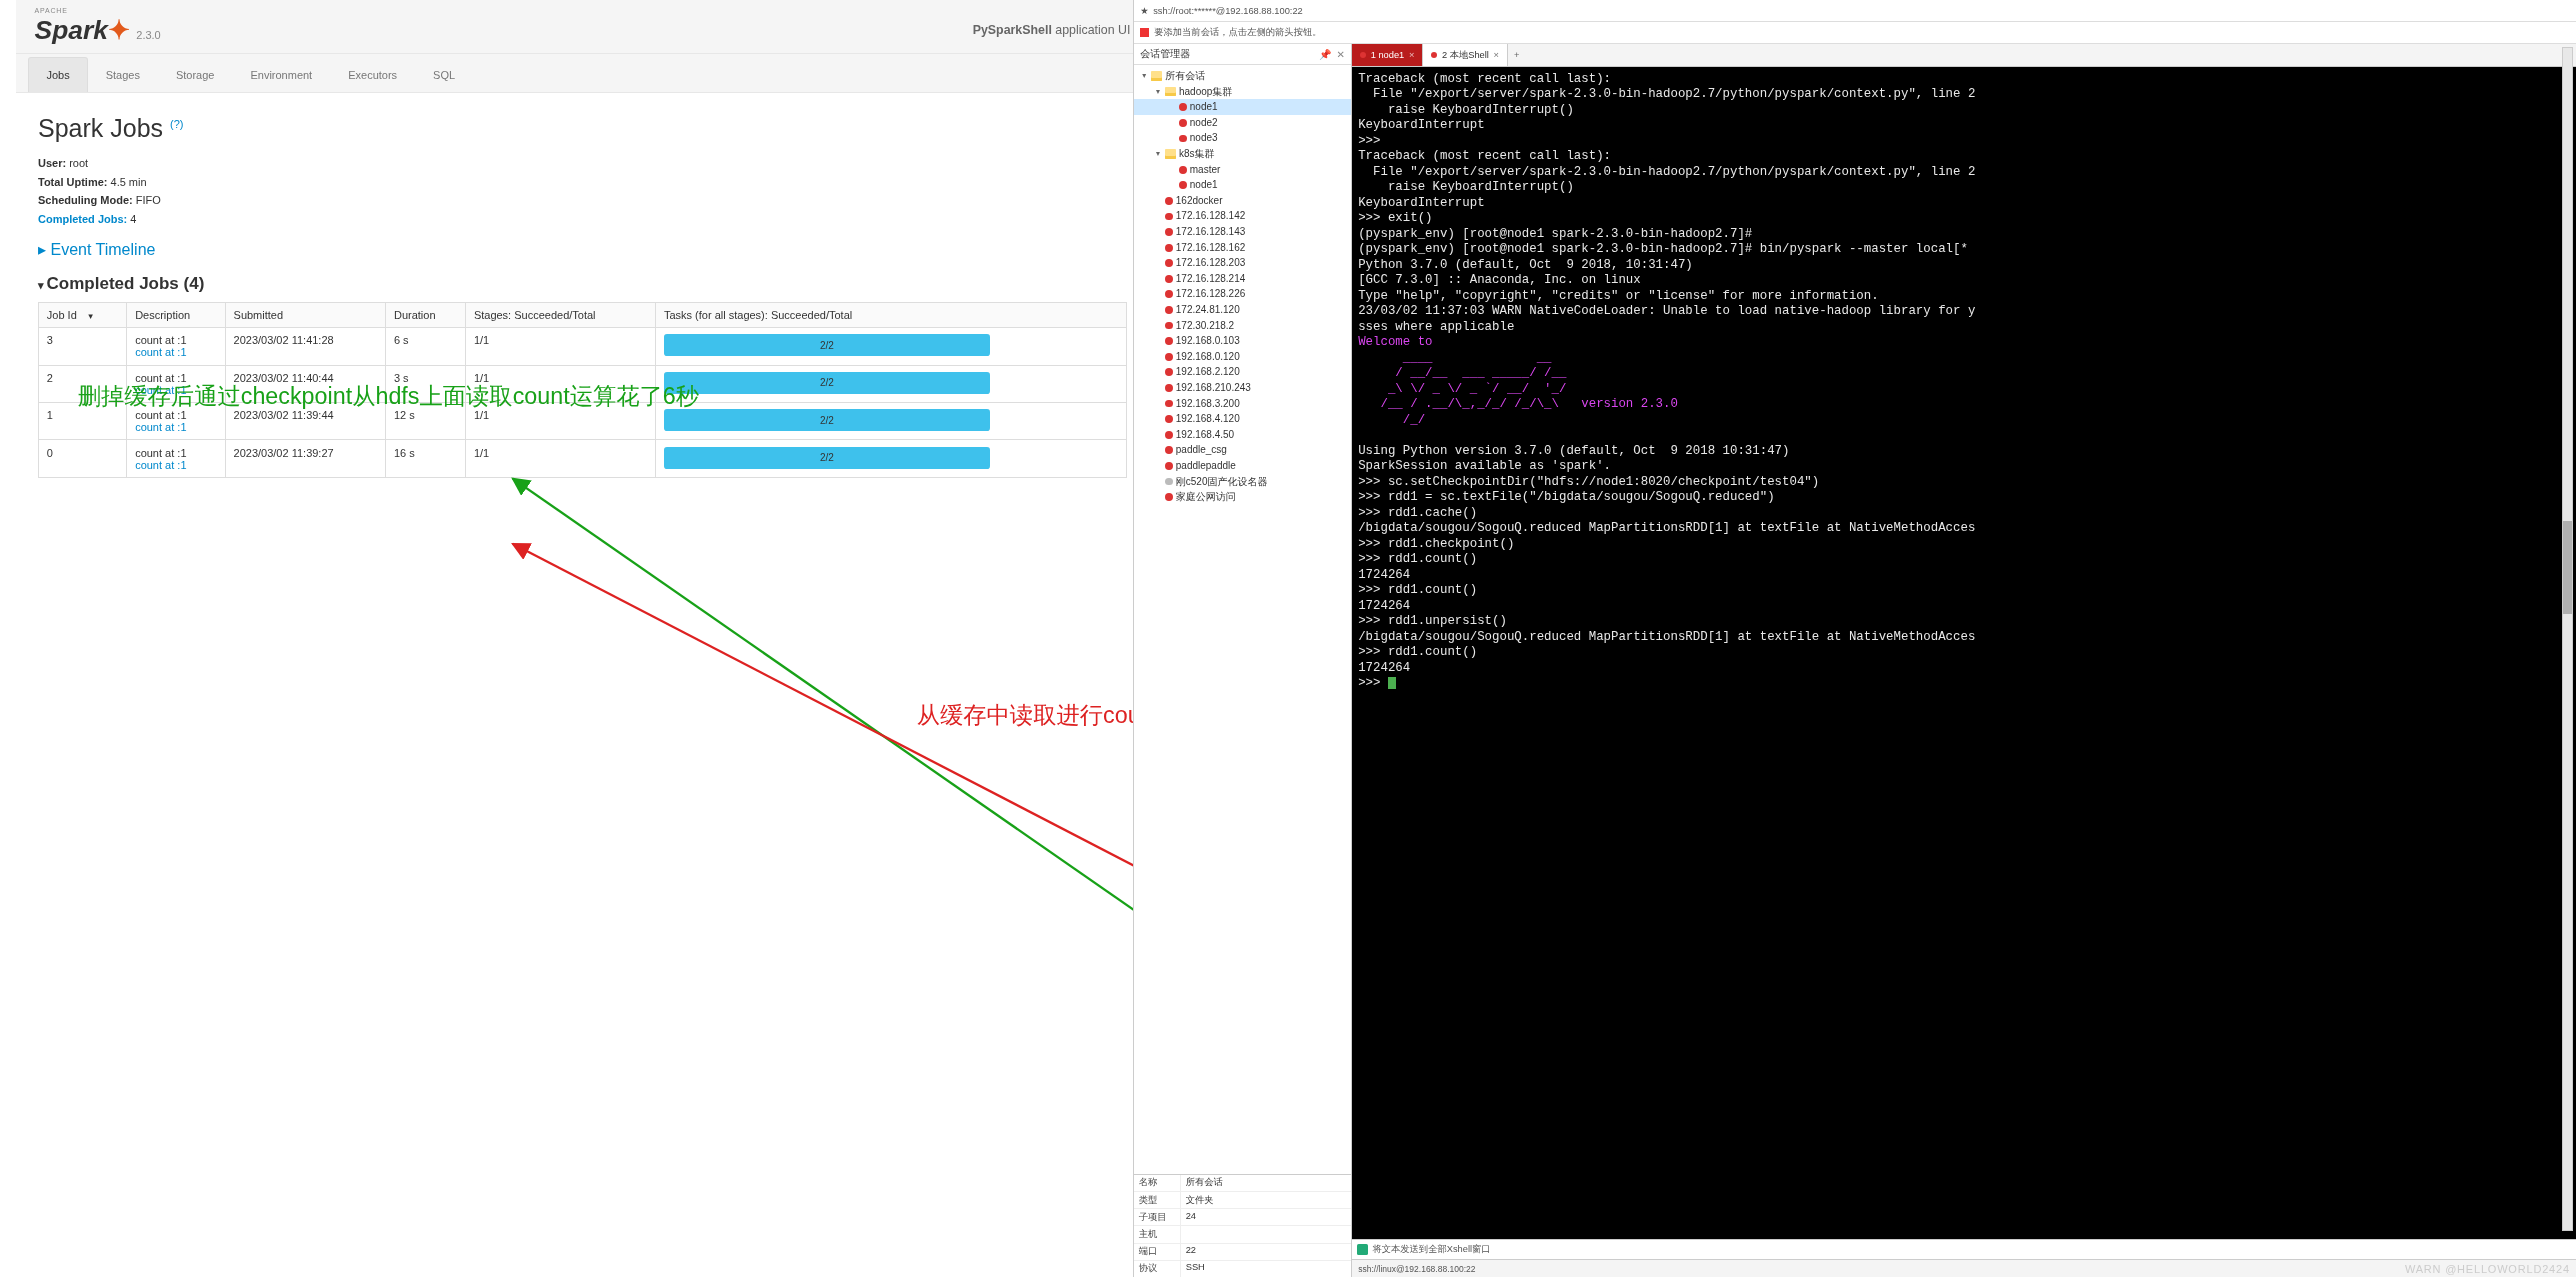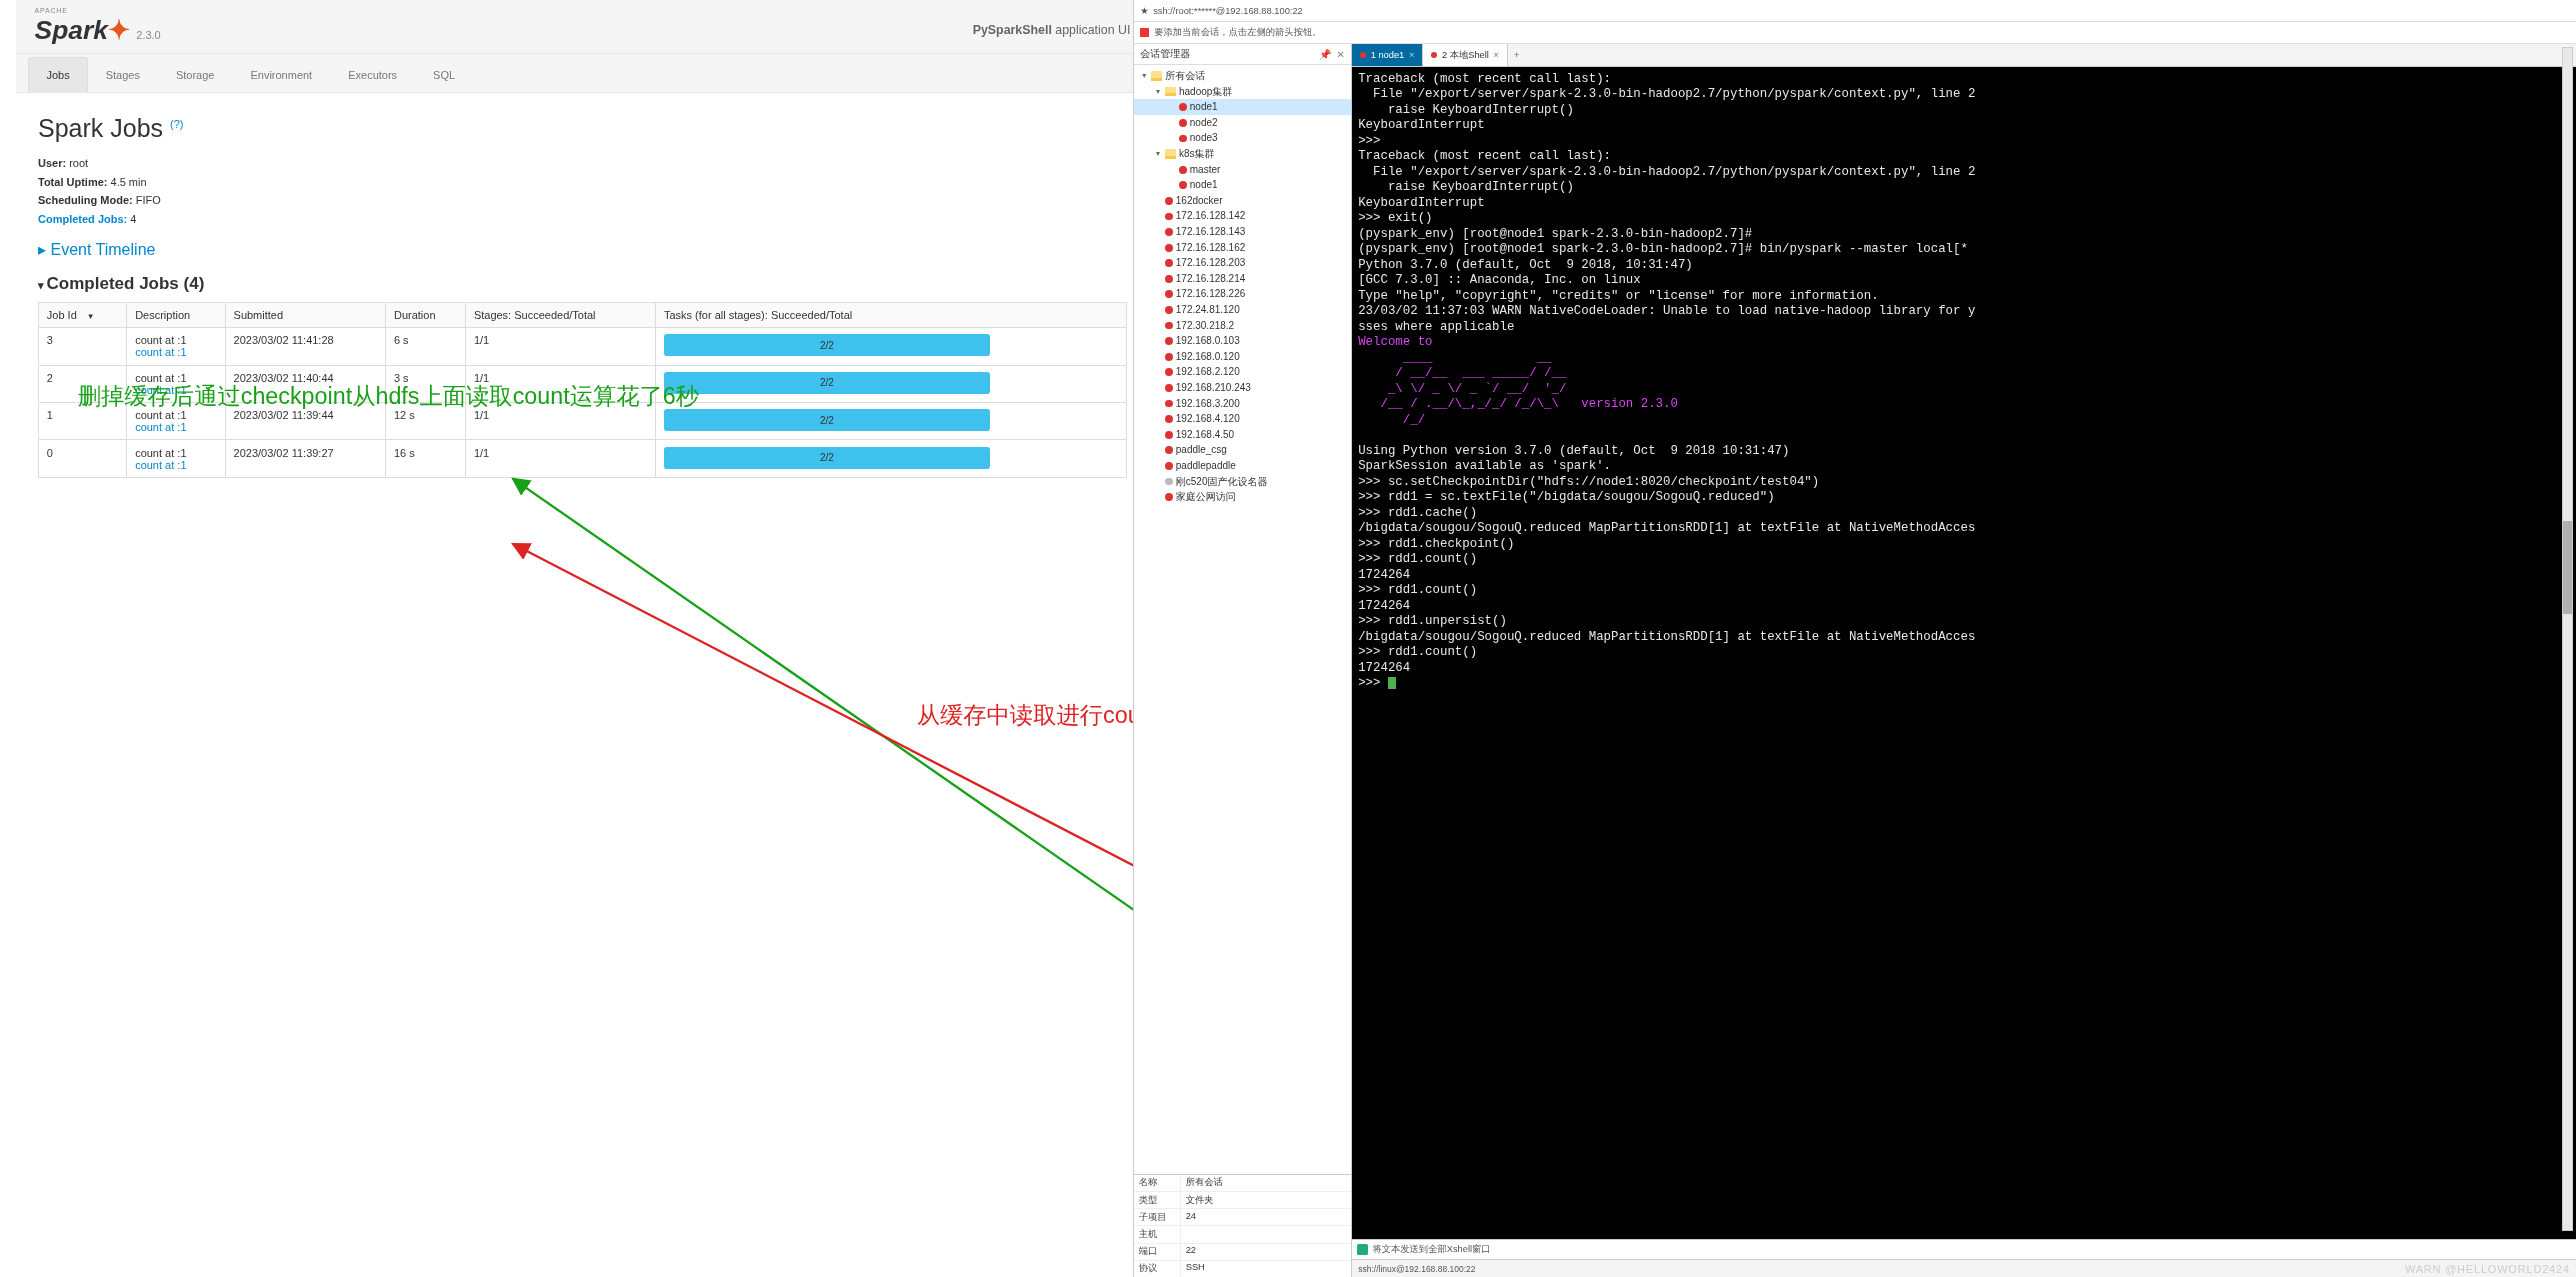--- a/index.html
+++ b/index.html
@@ -61,21 +61,21 @@
 .tree .tw{ width:7.8px; text-align:center; font-size:7.8px; color:#666;}
 
 .props { border-top: 0.8px solid #ccc; font-size: 9.3px; }
 .props .row { display: flex; border-bottom: 0.8px solid #eee; }
 .props .k { width: 47px; padding: 1.6px 4.7px; color: #444; border-right:0.8px solid #eee;}
 .props .v { flex: 1; padding: 1.6px 4.7px; }
 
 .term-area { flex: 1; display: flex; flex-direction: column; min-width: 0; background:#fff;}
 .term-tabs { height: 23px; display: flex; align-items: stretch; border-bottom: 0.8px solid #ccc; background: #f4f4f4; font-size: 9.3px; }
 .term-tabs .ttab { display: flex; align-items: center; gap: 4.7px; padding: 0 7.8px; border-right: 0.8px solid #ccc; cursor: pointer; background:#fff;}
-.term-tabs .ttab.active { background: #0369a1; color: #fff; }
+.term-tabs .ttab.active { background: #b91c1c; color: #fff; }
 .term-tabs .ttab .dot { width: 6.2px; height: 6.2px; border-radius: 50%; background: #d33; display:inline-block;}
 .term-tabs .ttab .x{ font-family:sans-serif; color:inherit; opacity:.7;}
 .term-tabs .add{ padding:0 6.2px; display:flex; align-items:center; color:#666;}
 .terminal { flex: 1; background: #000; color: #e8e8e8; font-family: "Consolas", "Courier New", monospace; font-size: 12.4px; line-height: 1.25; padding: 4.7px 6.2px; overflow: hidden; white-space: pre; }
 .terminal .y{ color:#d946ef;}
 .terminal .cursor{ display:inline-block; width:7.8px; height:12.4px; background:#4caf50; vertical-align:middle;}
 .sendbar{ height:20px; border-top:0.8px solid #ccc; background:#fff; font-size:9.3px; display:flex; align-items:center; padding:0 4.7px; color:#555; gap:4.7px;}
 .sendbar .ic{ width:11px; height:11px; background:#2a7; display:inline-block; border-radius:1.6px;}
 .statusbar{ height:18.6px; border-top:0.8px solid #ccc; background:#f4f4f4; font-size:8.5px; display:flex; align-items:center; padding:0 6.2px; color:#555; justify-content:space-between;}
 .csdn{ font-size:11px; color:#ccc; letter-spacing:0.8px;}

